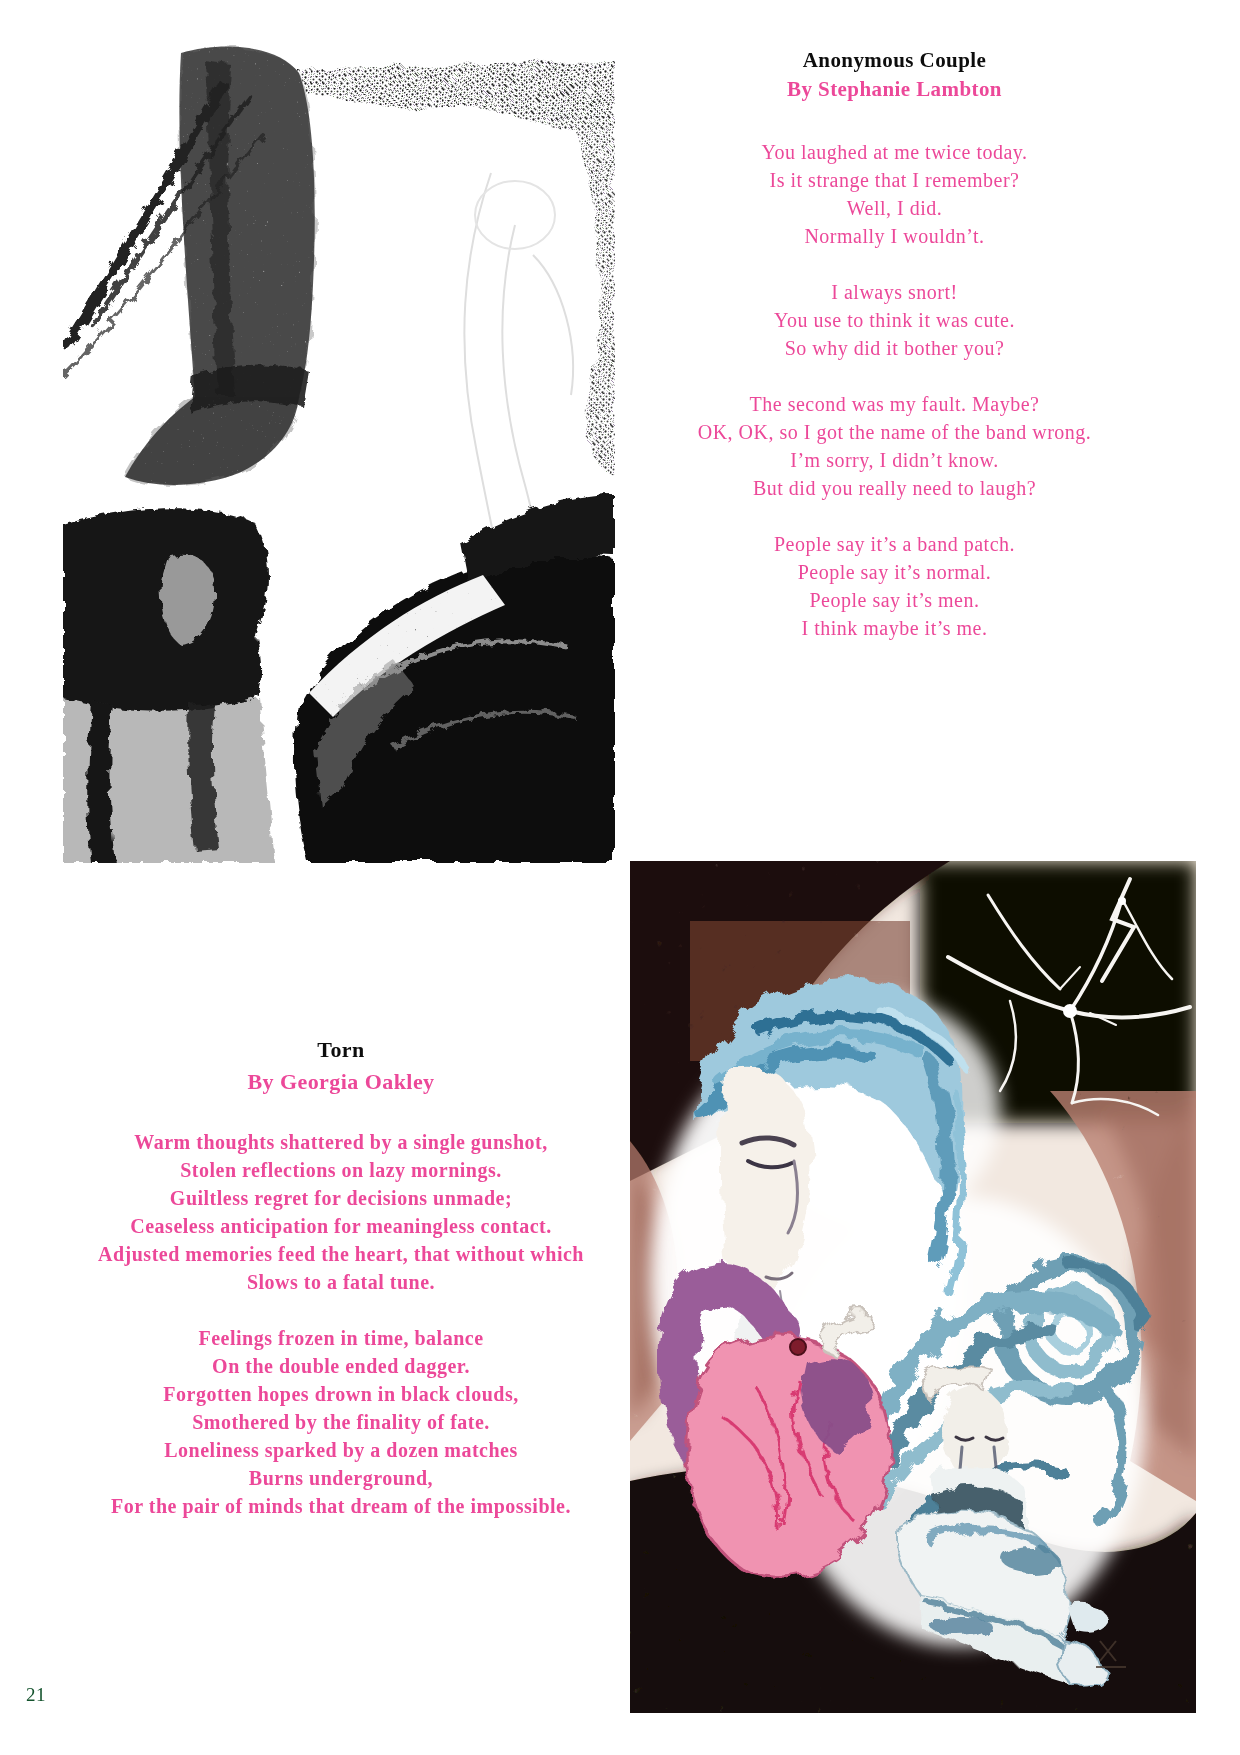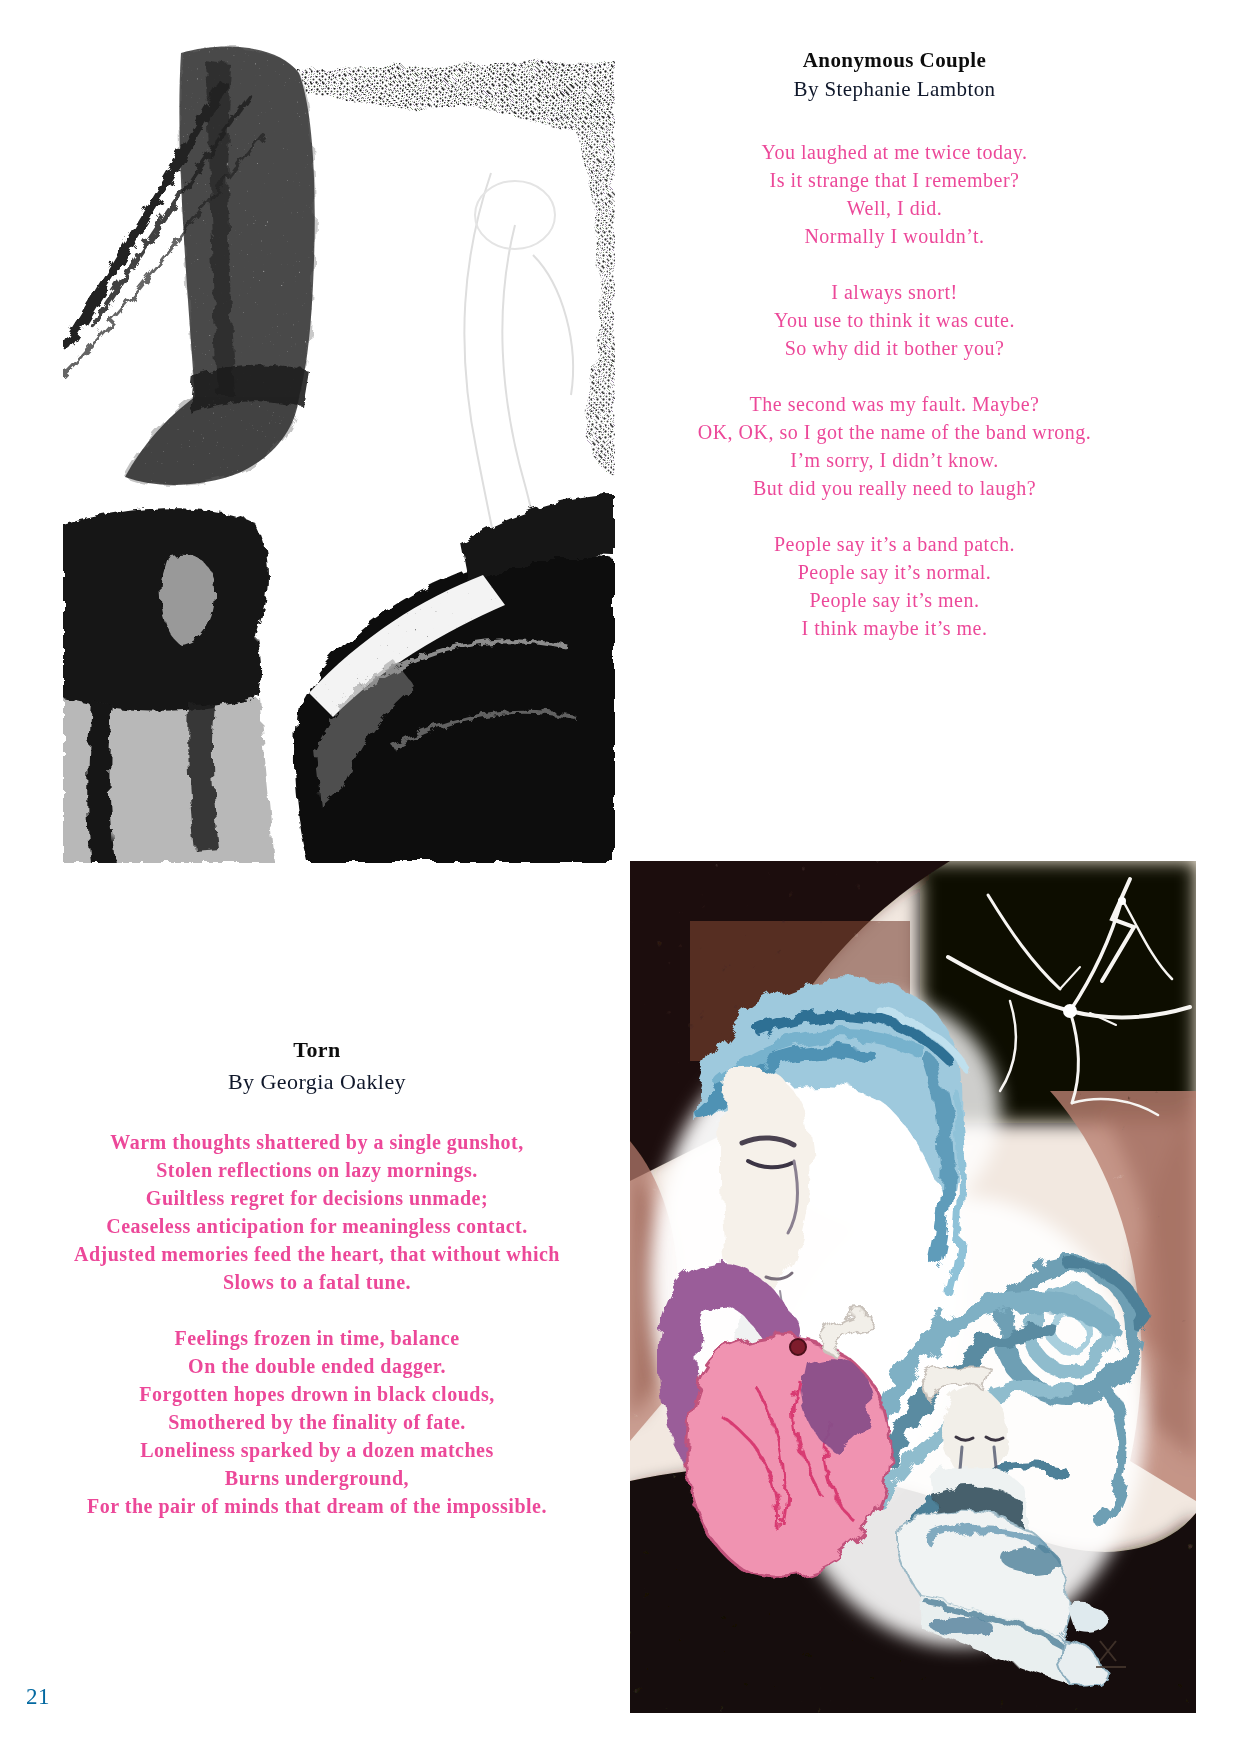--- a/index.html
+++ b/index.html
@@ -7,34 +7,34 @@
     position:relative;
     width:1240px;height:1755px;
     margin:0 auto;
     background:#ffffff;
     font-family:"Liberation Serif","DejaVu Serif",serif;
     color:#2f2f2f;
     overflow:hidden;
   }
   .poem{position:absolute;text-align:center;}
   .poem-title{font-weight:bold;color:#0d0d0d;font-size:21px;line-height:29px;letter-spacing:.02em;}
-  .poem-byline{font-weight:normal;color:#0f172a;font-size:21px;line-height:29px;letter-spacing:.02em;}
+  .poem-byline{font-weight:bold;color:#ec4899;font-size:21px;line-height:29px;letter-spacing:.02em;}
   .poem-body{margin-top:34px;font-size:20px;line-height:28px;letter-spacing:.025em;color:#ec4899;}
   .stanza{margin-bottom:28px;}
   .stanza:last-child{margin-bottom:0;}
   #poem-anonymous-couple{left:592px;top:46px;width:605px;}
-  #poem-torn{left:22px;top:1034px;width:590px;}
+  #poem-torn{left:46px;top:1034px;width:590px;}
   #poem-torn .poem-title,#poem-torn .poem-byline{font-size:22px;line-height:32px;}
   #poem-torn .poem-body{margin-top:30px;font-weight:bold;}
   .illustration{position:absolute;}
   #bw-illustration{left:63px;top:45px;width:552px;height:818px;}
   #color-illustration{left:630px;top:861px;width:566px;height:852px;}
   .page-number{
     position:absolute;left:26px;top:1684px;
-    font-size:23px;color:#0369a1;letter-spacing:.02em;
+    font-size:19px;color:#14532d;letter-spacing:.02em;
   }
 </style>
 </head>
 <body>
 
 <div class="page">
 
   <svg id="bw-illustration" class="illustration" viewBox="0 0 552 818" xmlns="http://www.w3.org/2000/svg">
     <defs>
       <pattern id="ht" width="6" height="6" patternUnits="userSpaceOnUse">

